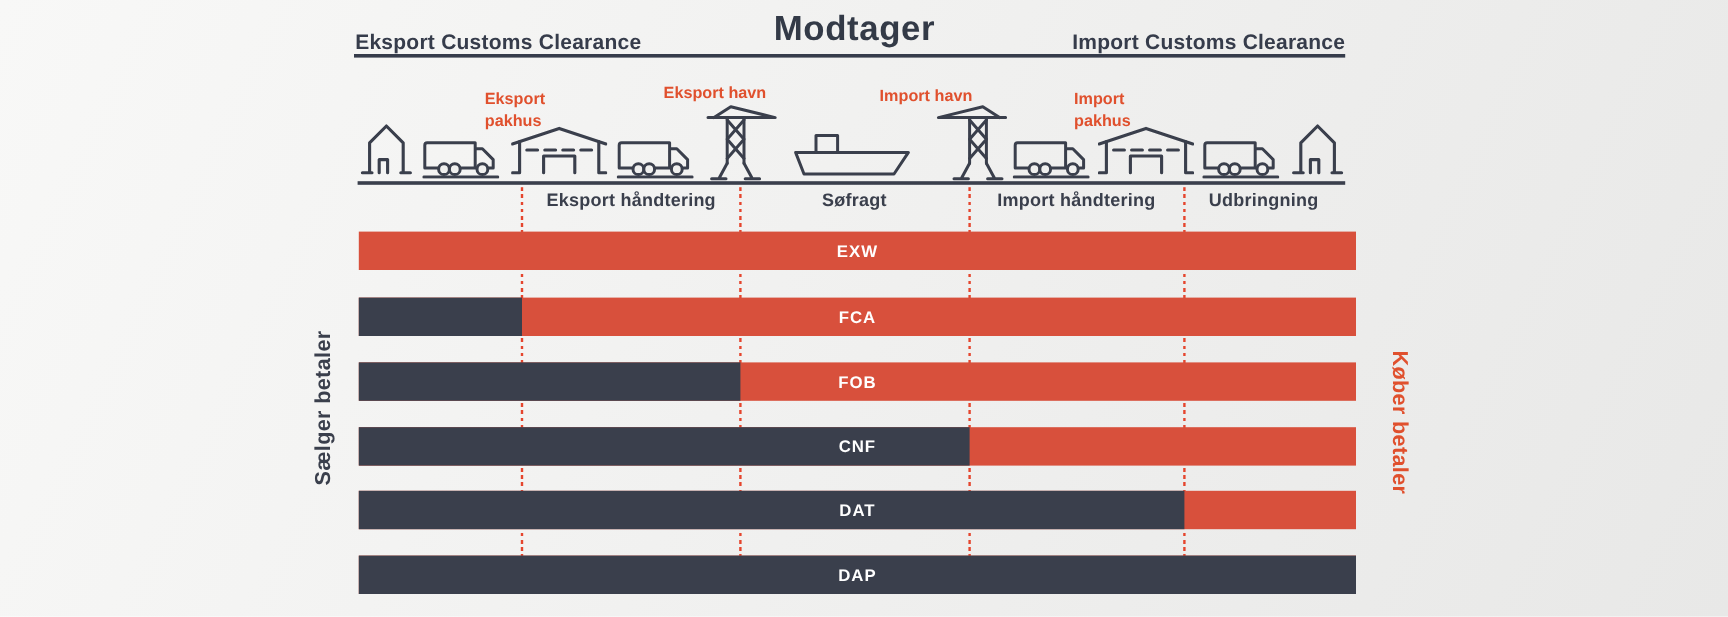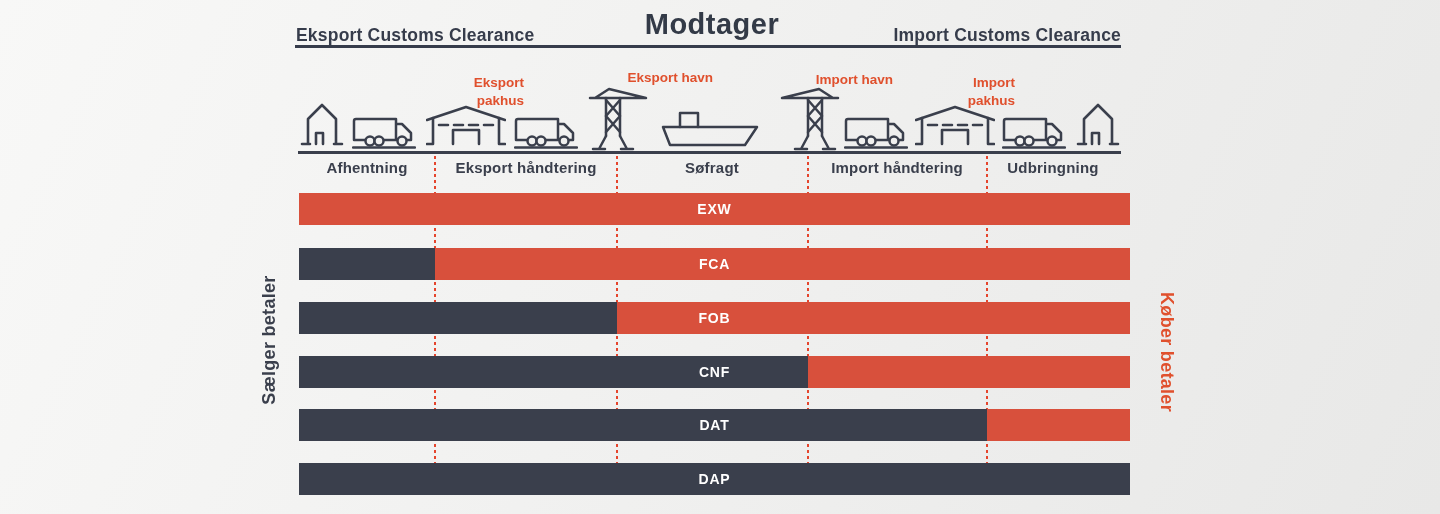--- a/index.html
+++ b/index.html
@@ -14,21 +14,21 @@
   
   .title { left:562px; top:8px; width:300px; text-align:center;
     font-size:29px; font-weight:bold; letter-spacing:.5px; color:#333a47; }
   .clearance { top:25px; font-size:17.5px; font-weight:bold; color:#363c4b; letter-spacing:.2px; }
   .clearance.left  { left:296px; }
   .clearance.right { left:886px; width:235px; text-align:right; }
   .header-rule { left:295px; top:45px; width:826px; height:3px; background:#363c4b; }
 
   
   .loc { color:#e0502d; font-size:13.5px; font-weight:bold; line-height:1.32;
-         white-space:pre-line; text-align:right; }
+         white-space:pre-line; text-align:left; }
   .loc.l0 { left:296px; top:68px; width:120px; text-align:left; }
   .loc.l1 { left:404px; top:74px; width:120px; }
   .loc.l2 { left:553px; top:69px; width:160px; }
   .loc.l3 { left:733px; top:71px; width:160px; }
   .loc.l4 { left:895px; top:74px; width:120px; }
   .loc.l5 { left:1035px; top:68px; width:120px; }
 
   
   .icon { position:absolute; }
   .icon svg { display:block; }
@@ -163,21 +163,20 @@
   </div>
   <div class="icon" style="left:1076px;top:102px;">
     <svg width="44" height="45" viewBox="0 0 44 45" fill="none" stroke="#3a3f4c" stroke-width="2.6" stroke-linecap="round" stroke-linejoin="round">
       <path d="M2 42 H10 M8 42 V17 L22 3 L36 17 V42 M34 42 H42"></path>
       <path d="M16 42 V31 H23 V42"></path>
     </svg>
   </div>
 
   <div class="abs ground-line"></div>
 
-  <div class="abs stage s0">Afhentning</div>
   <div class="abs stage s1">Eksport håndtering</div>
   <div class="abs stage s2">Søfragt</div>
   <div class="abs stage s3">Import håndtering</div>
   <div class="abs stage s4">Udbringning</div>
 
   <div class="abs divider d0"></div>
   <div class="abs divider d1"></div>
   <div class="abs divider d2"></div>
   <div class="abs divider d3"></div>
 

